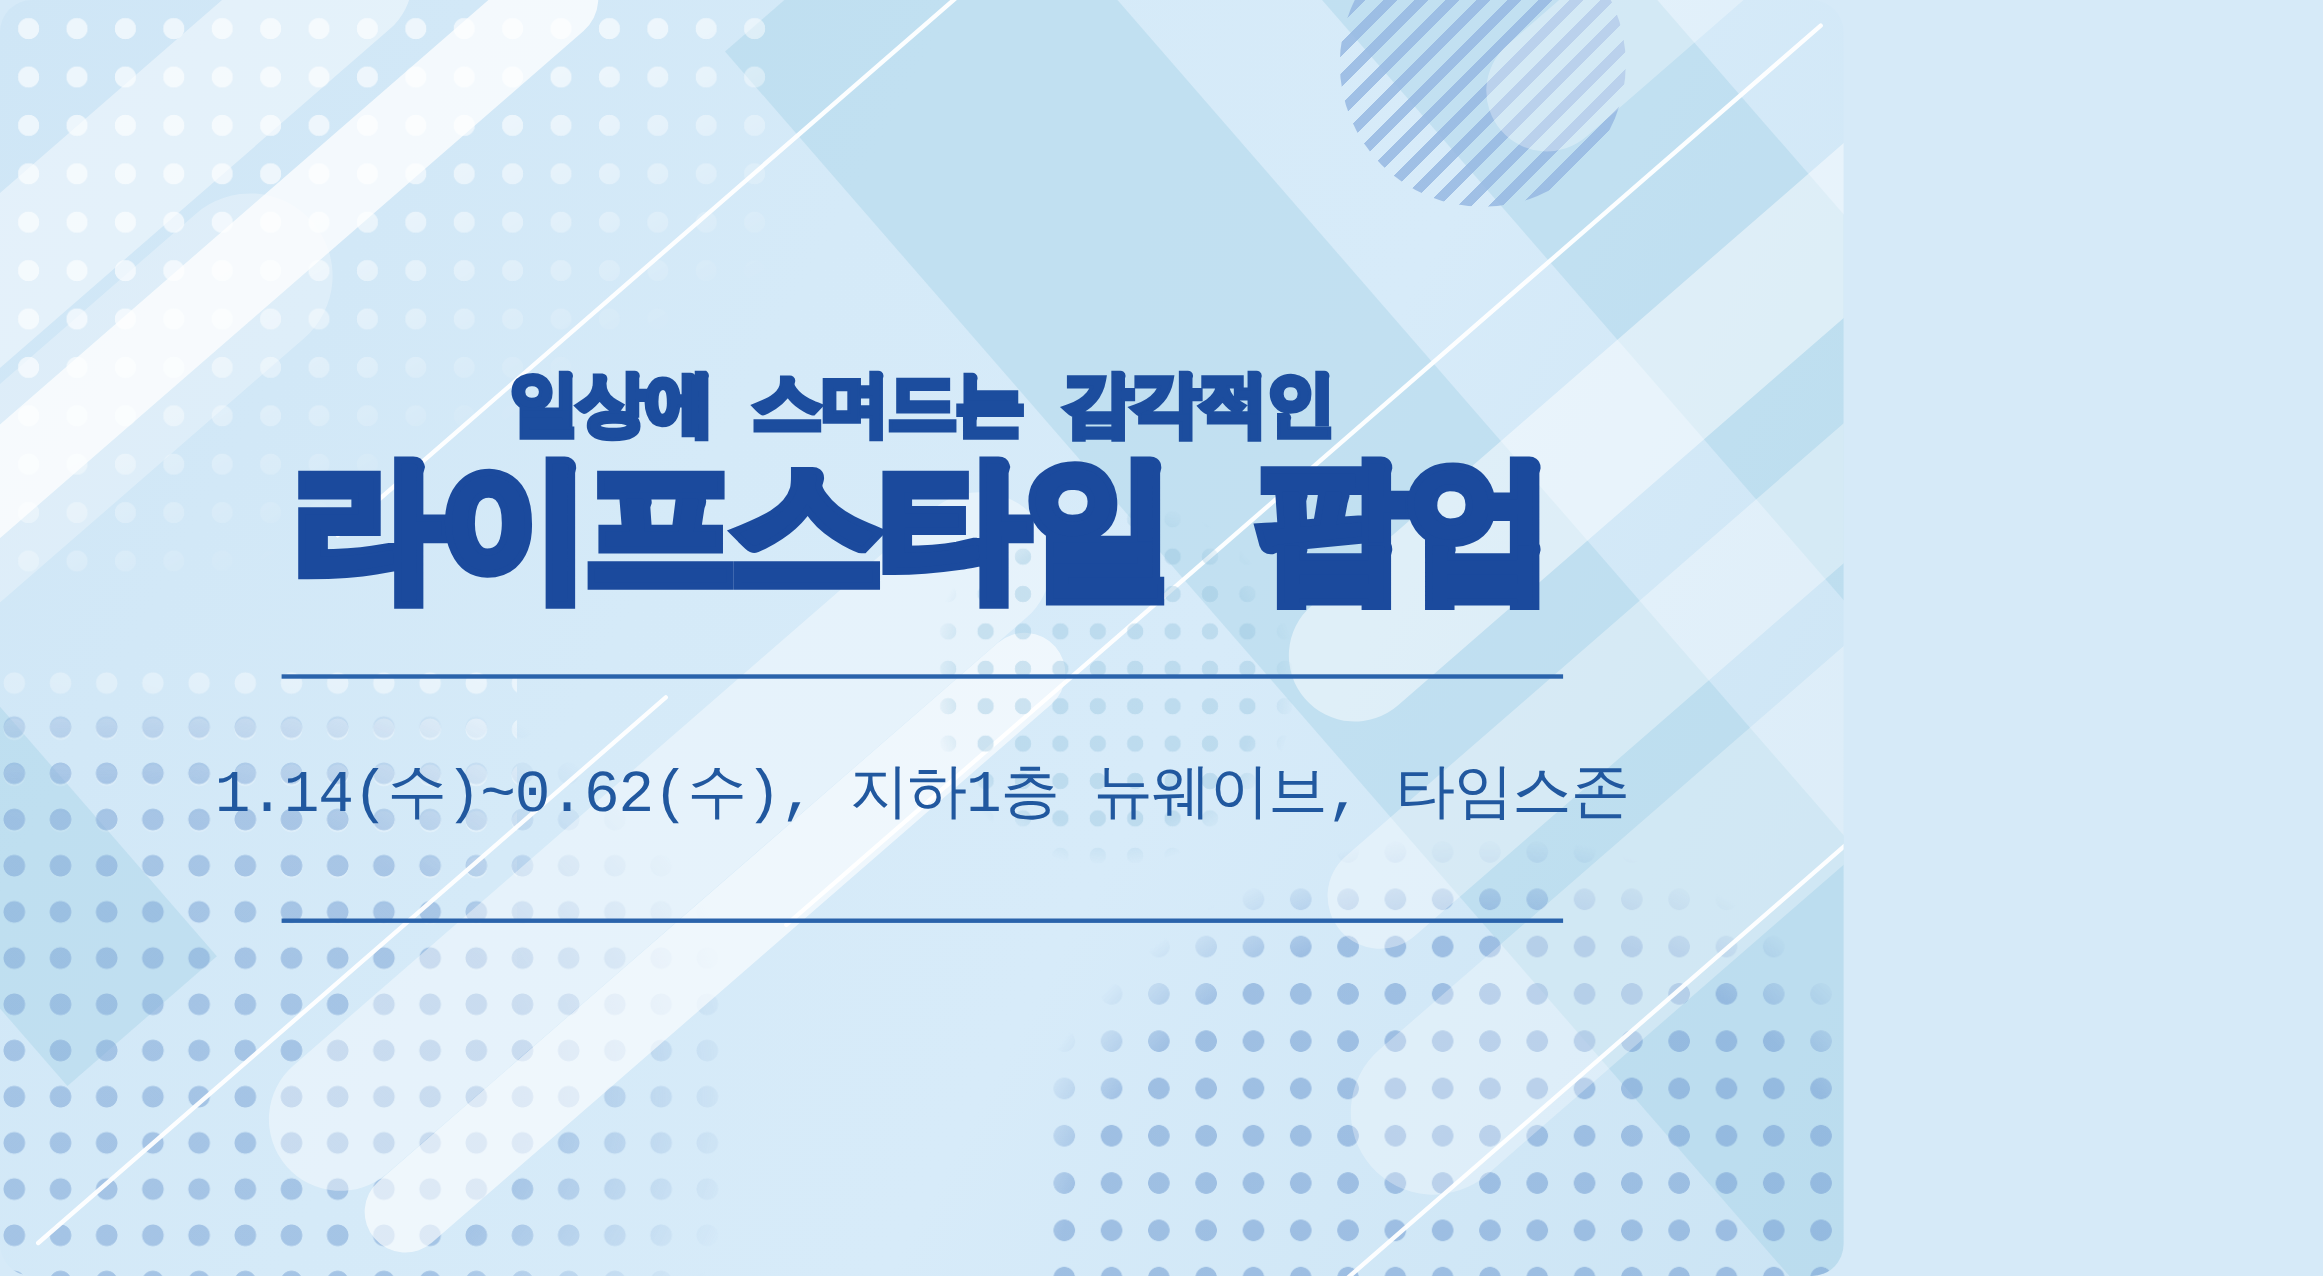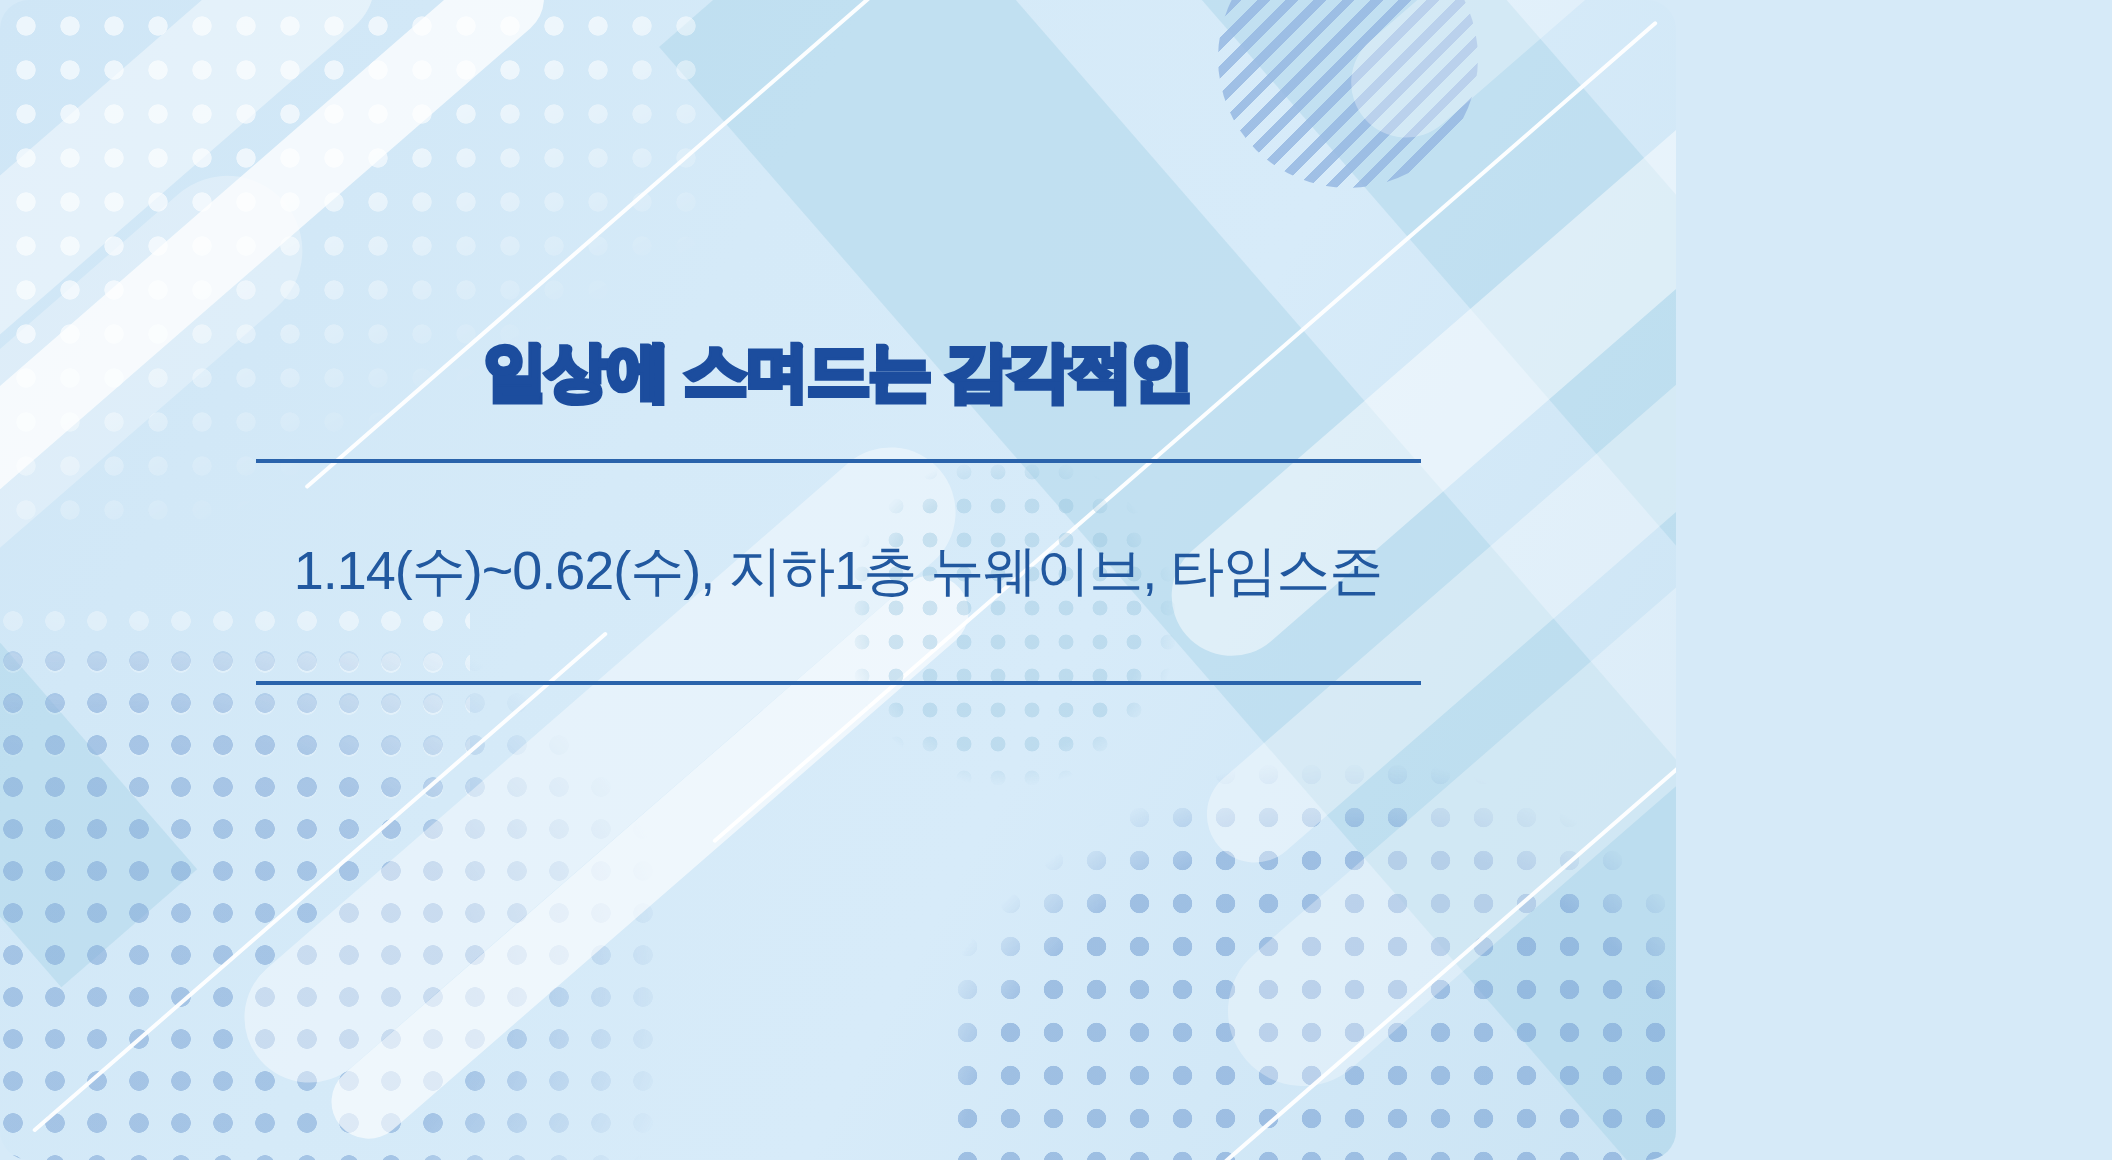--- a/index.html
+++ b/index.html
@@ -8,21 +8,21 @@
     padding: 0;
     background: #d6eaf8;
   }
 
   .banner {
     position: relative;
     width: 1676px;
     height: 1160px;
     overflow: hidden;
     background: linear-gradient(118deg, #cfe6f6 0%, #d5eaf8 38%, #d7ebf9 62%, #cbe4f4 100%);
-    font-family: Liberation Sans, sans-serif;
+    font-family: Liberation Mono, monospace;
     border-radius: 29px;
   }
 
   
   .layer { position: absolute; pointer-events: none; }
 
   
   .dots-tl {
     left: -40px; top: -40px;
     width: 760px; height: 560px;
@@ -200,20 +200,21 @@
   <div class="layer hair hair-1"></div>
   <div class="layer hair hair-2"></div>
   <div class="layer hair hair-3"></div>
   <div class="layer hair hair-4"></div>
 
   <div class="layer dots-center"></div>
 
   <div class="content">
     <p class="eyebrow">일상에 스며드는 감각적인</p>
 
+    <h1 class="headline">라이프스타일 팝업</h1>
 
     <div class="meta">
       <hr class="rule">
       <p class="meta-text">1.14(수)~0.62(수), 지하1층 뉴웨이브, 타임스존</p>
       <hr class="rule">
     </div>
   </div>
 
 </div>
 

